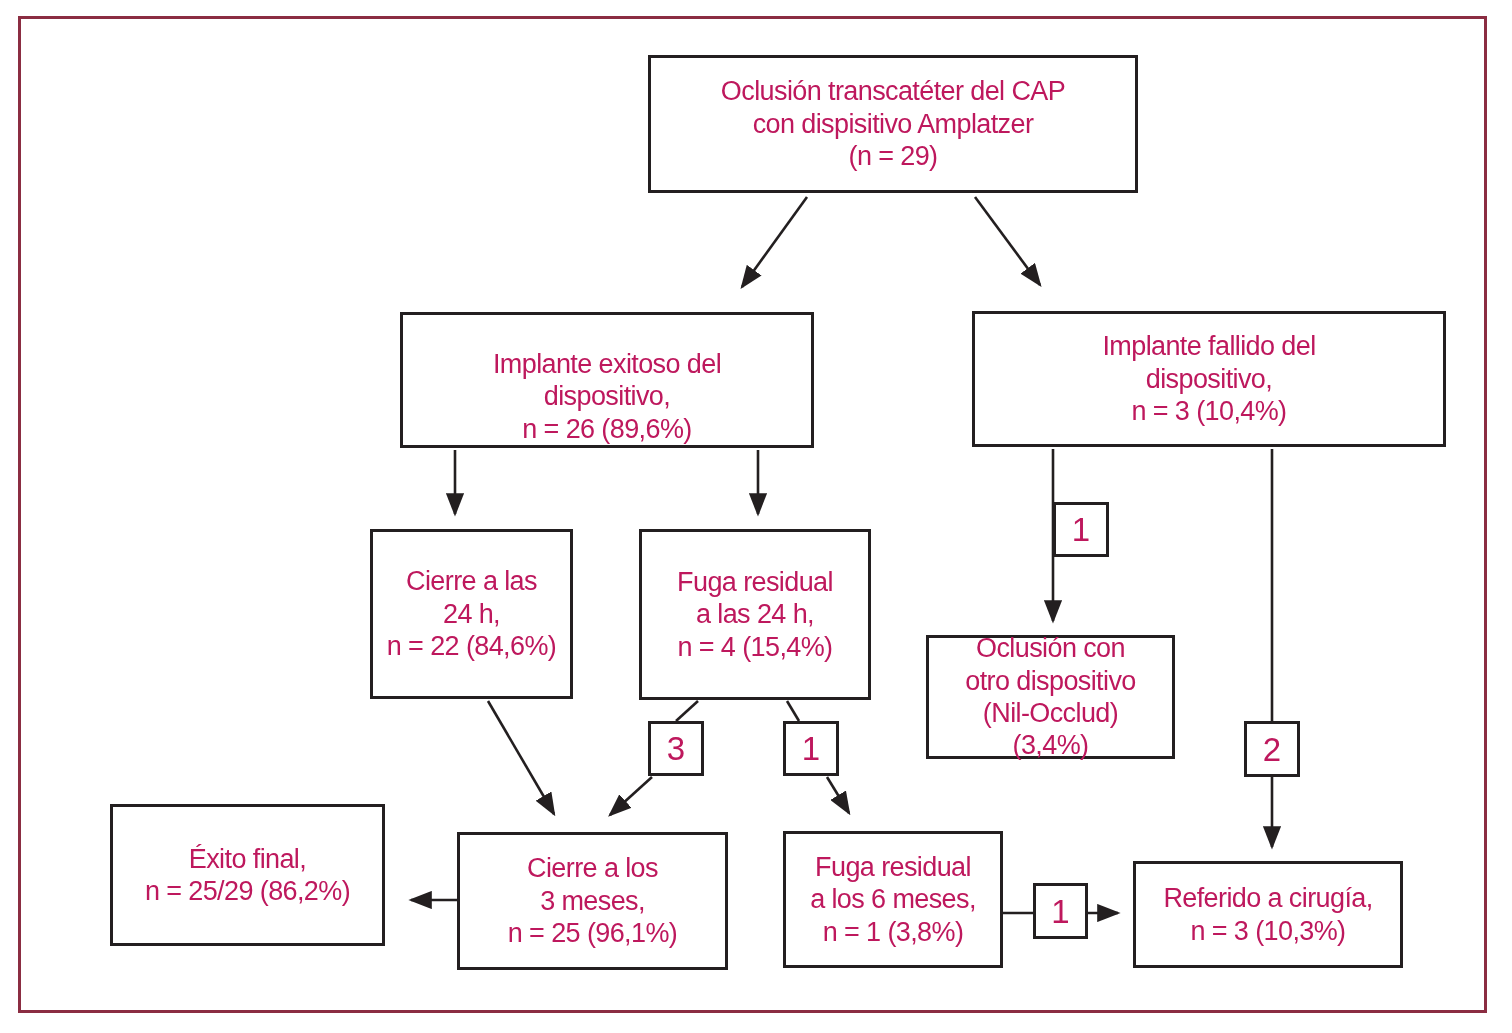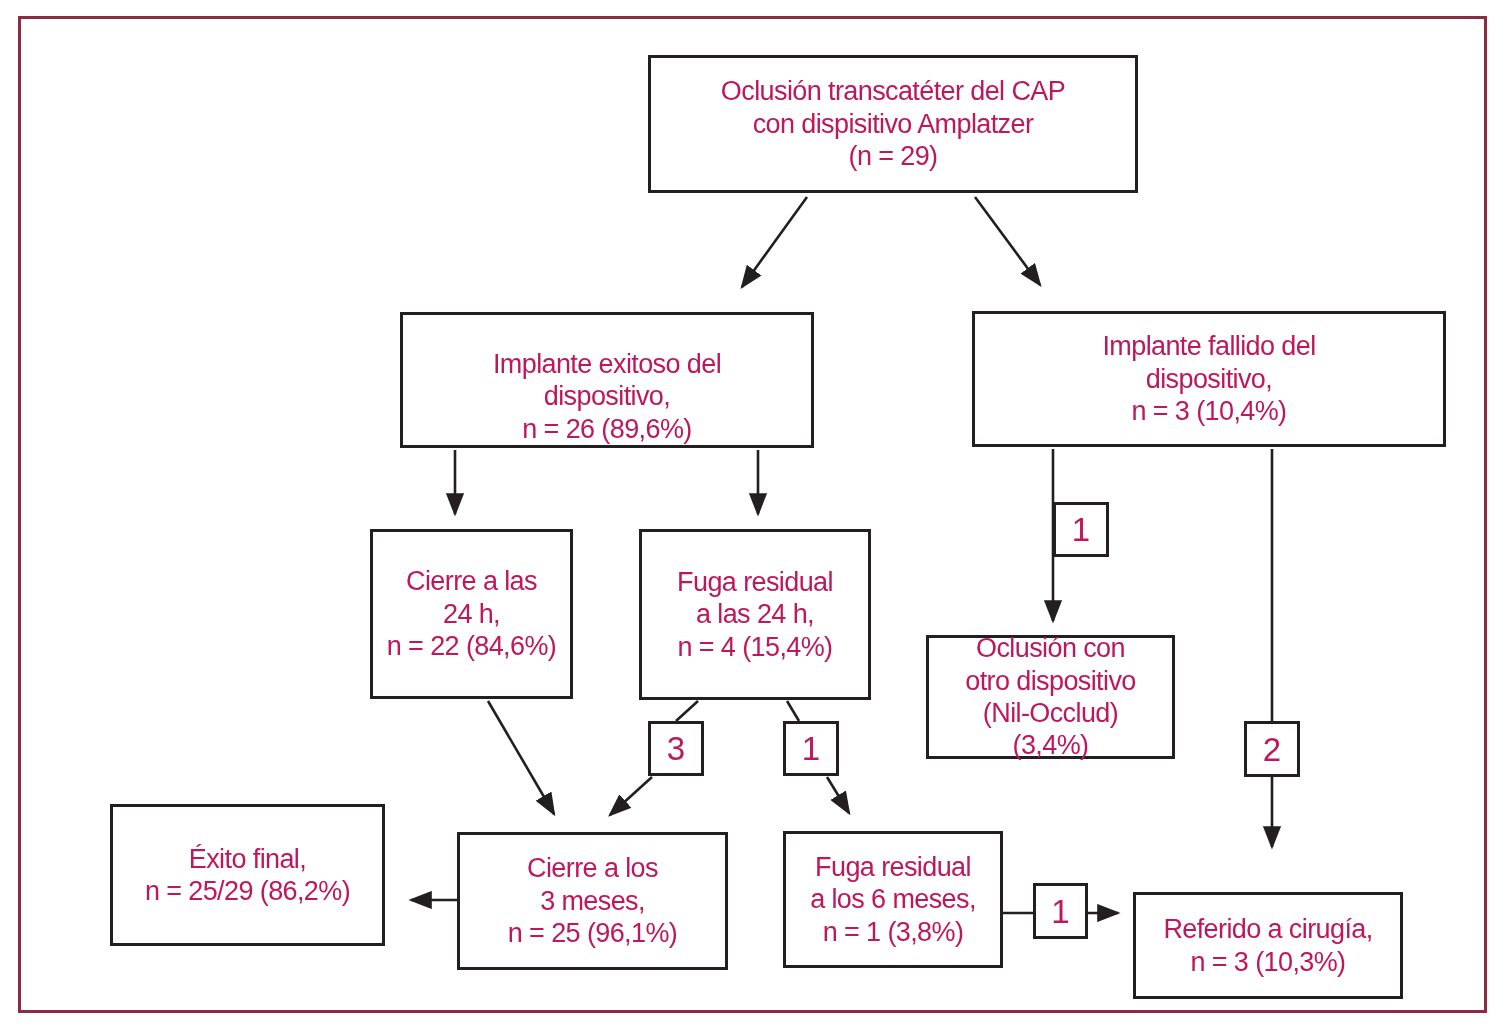--- a/index.html
+++ b/index.html
@@ -64,21 +64,21 @@
   
   .n-root      { left: 648px;  top: 55px;  width: 490px; height: 138px; }
   .n-exitoso   { left: 400px;  top: 312px; width: 414px; height: 136px; align-items: flex-end; }
   .n-fallido   { left: 972px;  top: 311px; width: 474px; height: 136px; }
   .n-cierre24  { left: 343px;  top: 529px; width: 203px; height: 170px; margin-left: 27px; }
   .n-fuga24    { left: 639px;  top: 529px; width: 232px; height: 171px; }
   .n-oclotro   { left: 926px;  top: 635px; width: 249px; height: 124px; }
   .n-exito     { left: 110px;  top: 804px; width: 275px; height: 142px; }
   .n-cierre3m  { left: 457px;  top: 832px; width: 271px; height: 138px; }
   .n-fuga6m    { left: 783px;  top: 831px; width: 220px; height: 137px; }
-  .n-referido  { left: 1133px; top: 892px; width: 270px; height: 107px; }
+  .n-referido  { left: 1133px; top: 861px; width: 270px; height: 107px; }
   .l-1a { left: 1053px; top: 502px; width: 56px; height: 55px; }
   .l-3  { left: 648px;  top: 721px; width: 56px; height: 55px; }
   .l-1b { left: 783px;  top: 721px; width: 56px; height: 55px; }
   .l-2  { left: 1244px; top: 721px; width: 56px; height: 56px; }
   .l-1c { left: 1033px; top: 883px; width: 55px; height: 56px; }
 </style>
 </head>
 <body>
 
 <div id="canvas">

